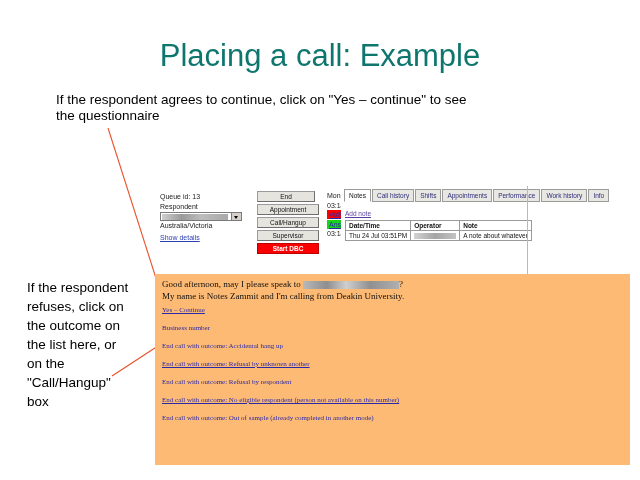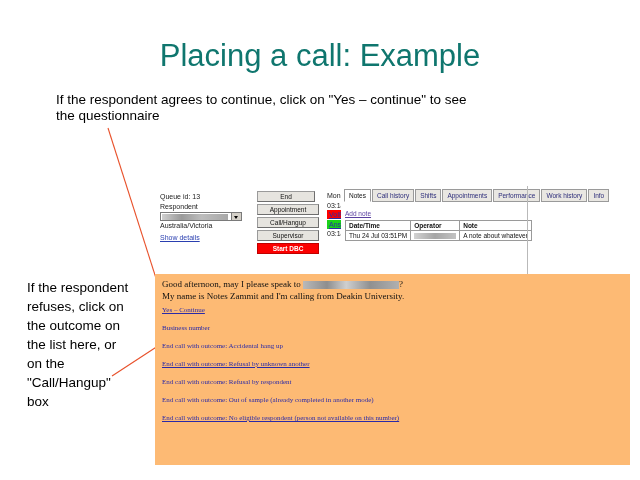--- a/index.html
+++ b/index.html
@@ -201,19 +201,19 @@
         <span>Good afternoon, may I please speak to </span><span class="redact-inline"></span><span>?</span><br>
         <span>My name is Notes Zammit and I'm calling from Deakin University.</span>
       </div>
 
       <div class="outcome-list">
         <a class="olink ul" href="#">Yes – Continue</a>
         <a class="olink" href="#">Business number</a>
         <a class="olink" href="#">End call with outcome: Accidental hang up</a>
         <a class="olink ul" href="#">End call with outcome: Refusal by unknown another</a>
         <a class="olink" href="#">End call with outcome: Refusal by respondent</a>
+        <a class="olink ul" href="#">End call with outcome: No eligible respondent (person not available on this number)</a>
         <a class="olink" href="#">End call with outcome: Out of sample (already completed in another mode)</a>
-        <a class="olink ul" href="#">End call with outcome: No eligible respondent (person not available on this number)</a>
       </div>
     </div>
 
   </div>
 </div>
 
 </body></html>

